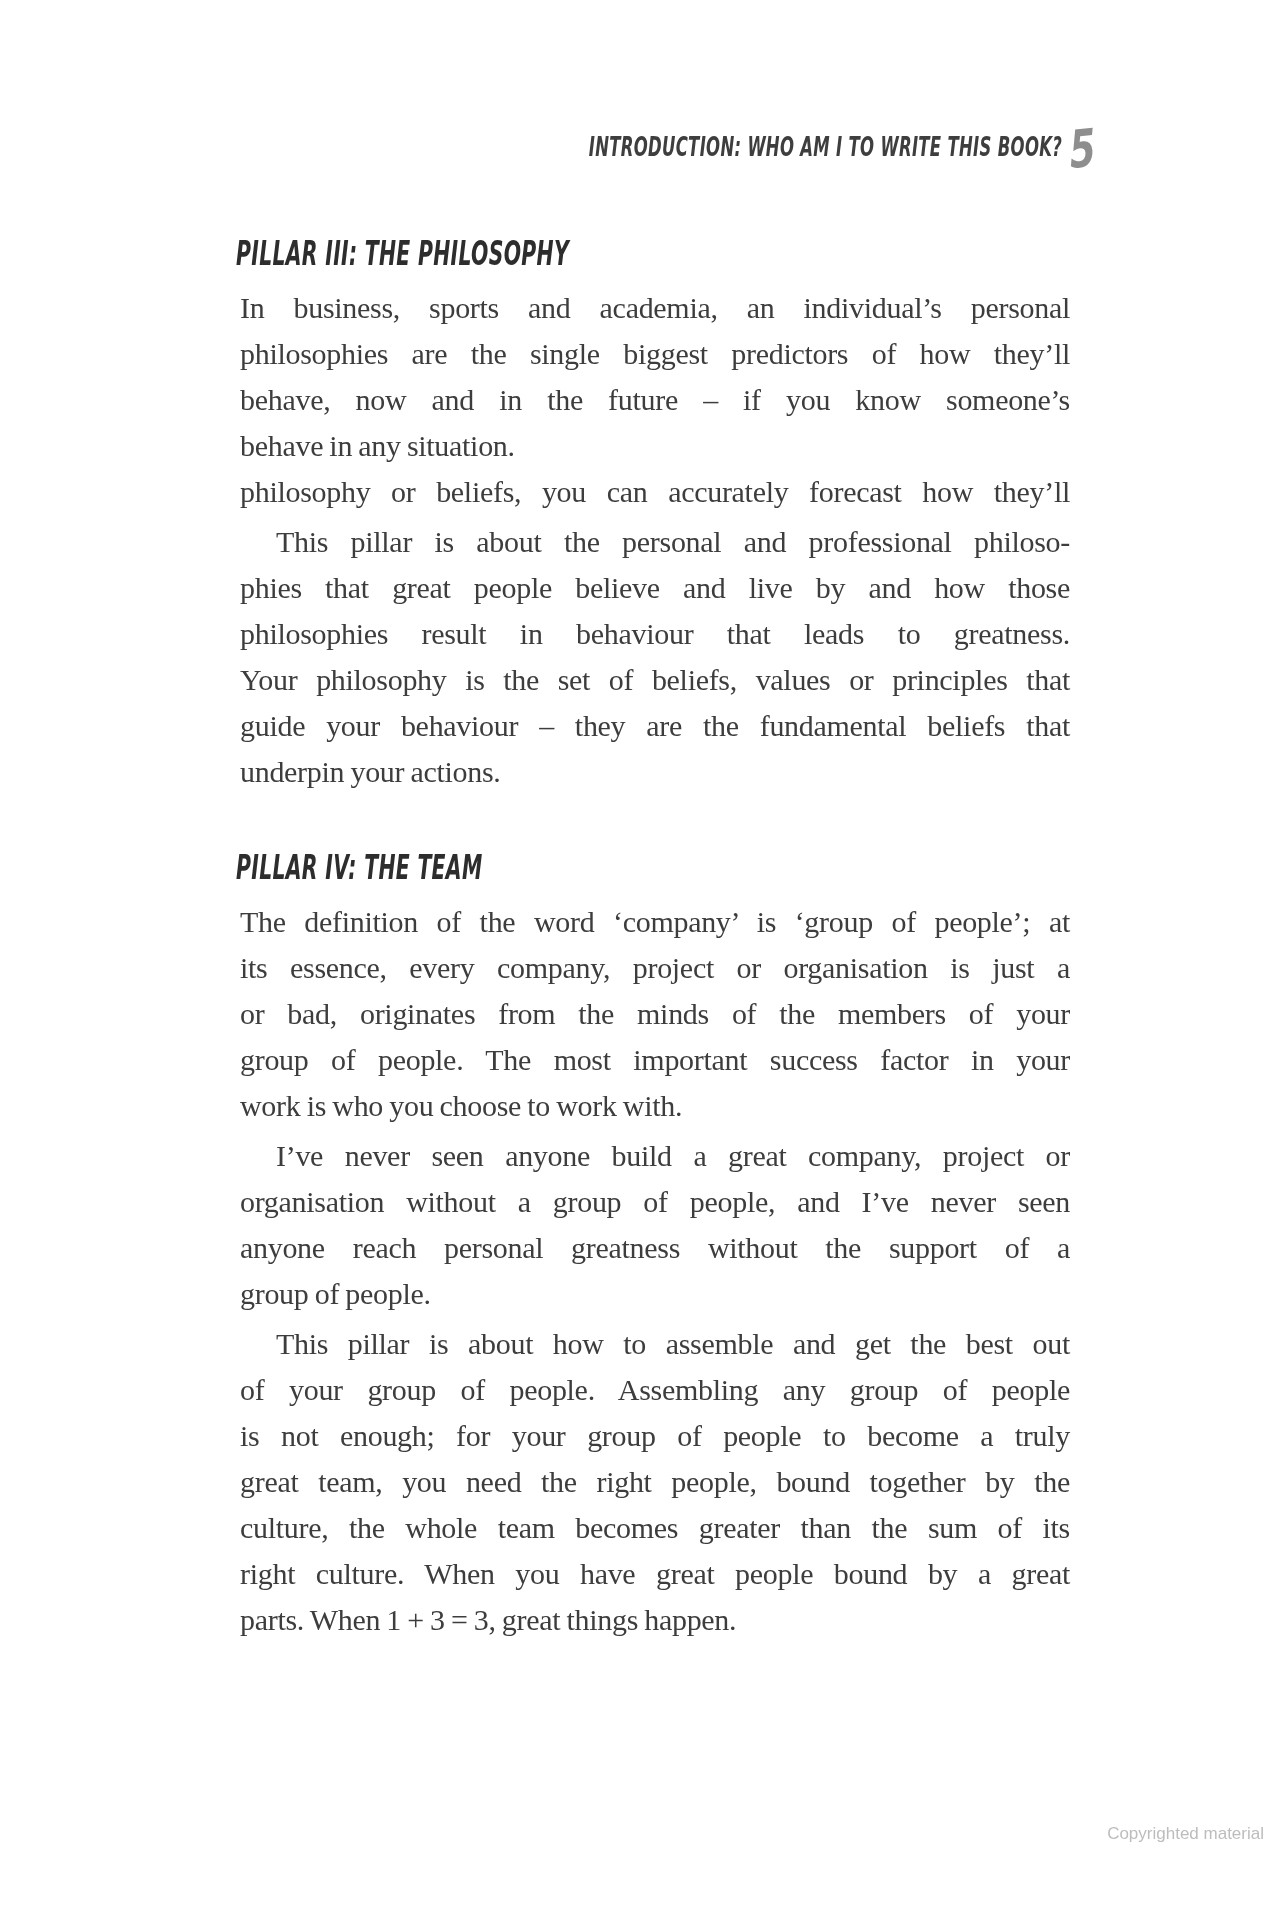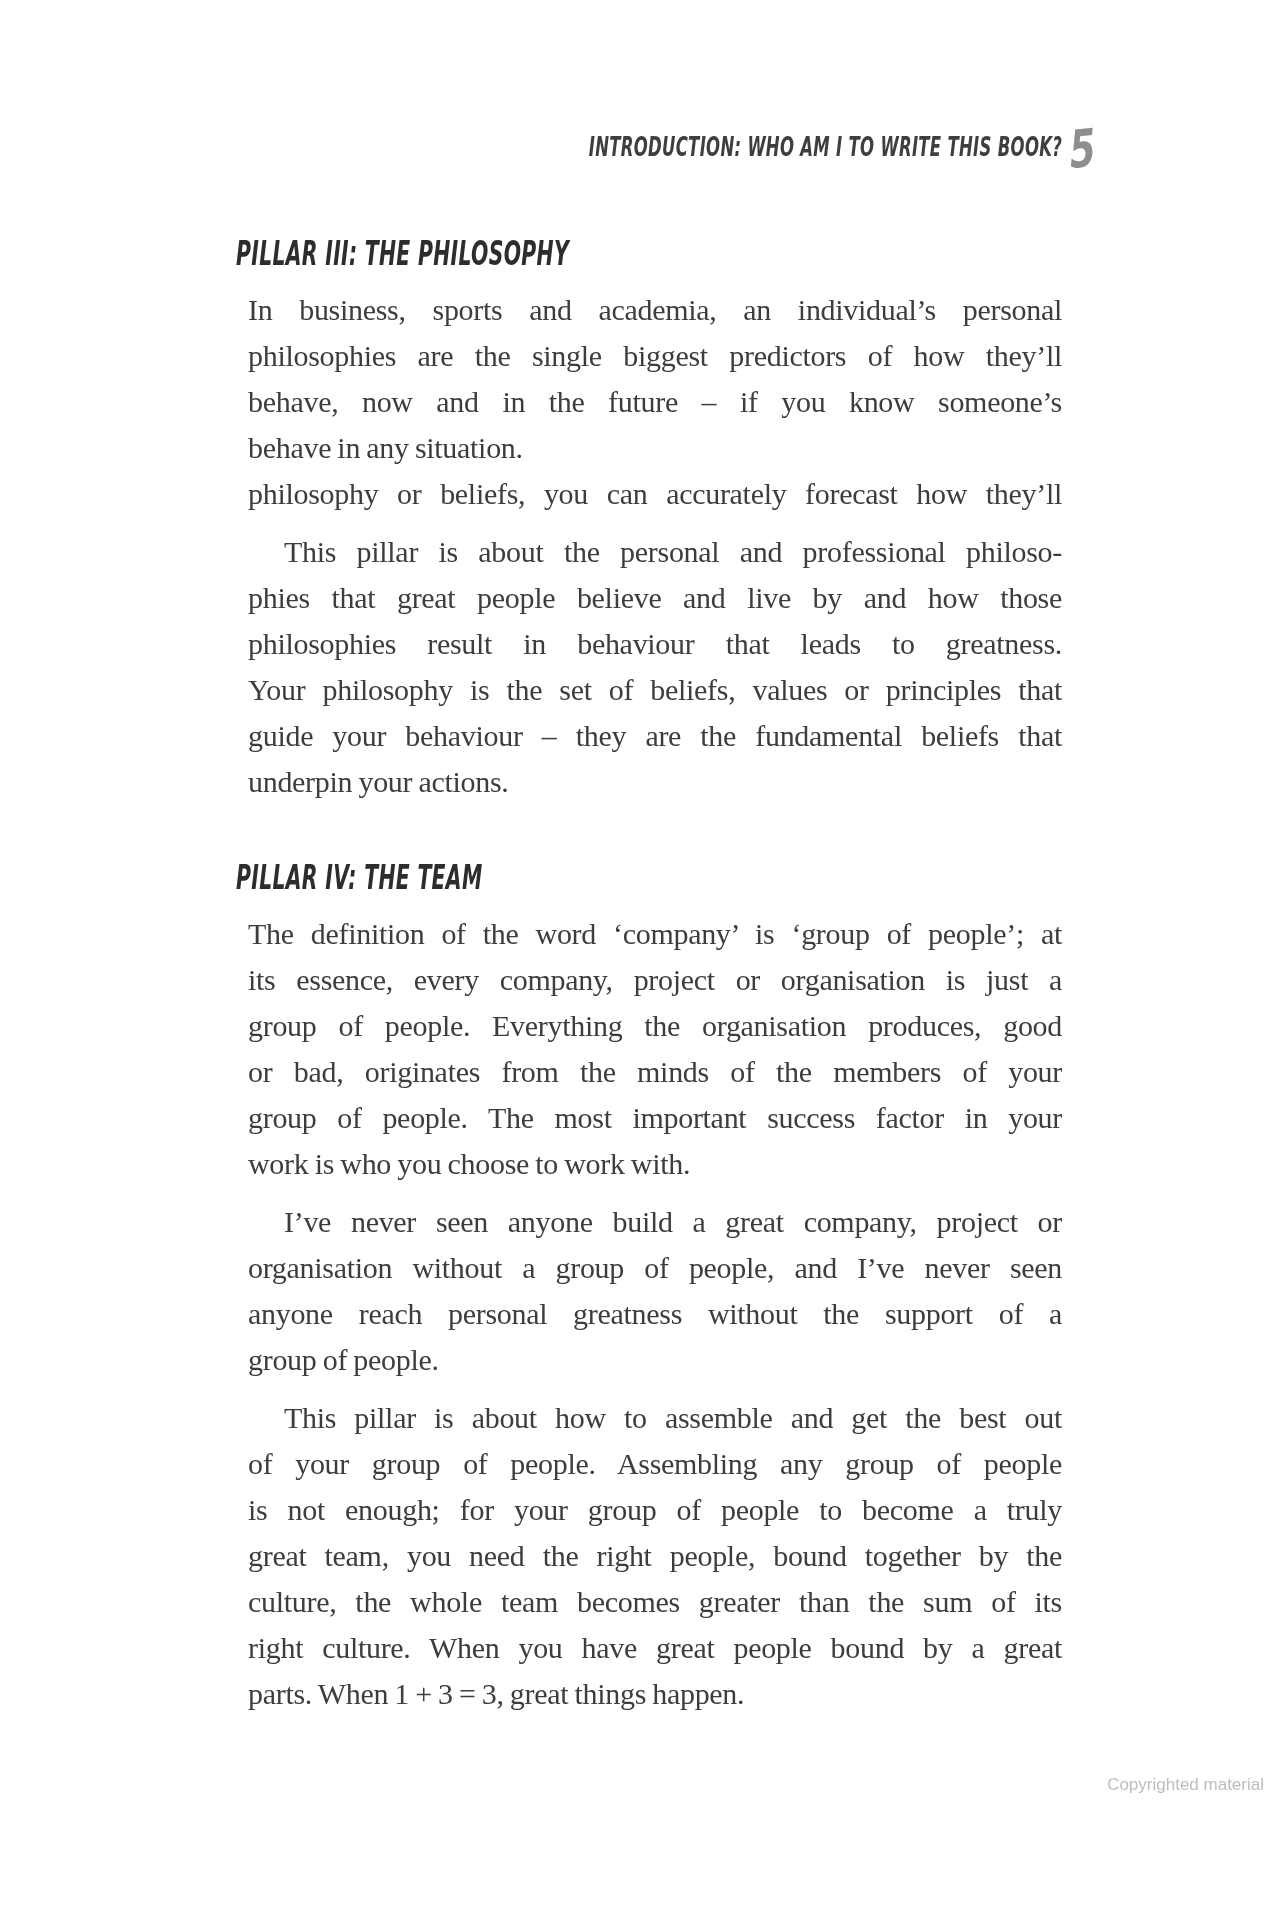--- a/index.html
+++ b/index.html
@@ -47,34 +47,34 @@
     font-size: 34px; line-height: 44px;
     letter-spacing: 0.5px;
     color: var(--heading-ink, #2d2d2d);
     transform: scaleX(0.60);
     transform-origin: 0 50%;
     white-space: nowrap;
     margin: 0 0 10px 0;
   }
   .section-heading:not(:first-child) { margin-top: 50px; }
 
-  .para { margin: 12px; }
+  .para { margin: 4px; }
   .line {
     font-size: 30px;
     line-height: 46px; height: 46px;
     letter-spacing: -0.3px; word-spacing: -1px;
     text-align: justify;
     text-align-last: justify;
   }
   .line.last { text-align-last: left; }
   .para.indent .line:first-child { text-indent: 36px; }
 
   .copyright {
     position: absolute;
-    top: 1775px; right: 16px;
+    top: 1824px; right: 16px;
     font-family: "Liberation Sans", sans-serif;
     font-size: 17px;
     color: var(--copyright-ink, #bdbdbd);
   }
 </style>
 </head>
 <body>
 
 <div class="running-header">INTRODUCTION: WHO AM I TO WRITE THIS BOOK?</div>
 <div class="page-number">5</div>
@@ -93,21 +93,20 @@
       <div class="line">phies that great people believe and live by and how those</div>
       <div class="line">philosophies result in behaviour that leads to greatness.</div>
       <div class="line">Your philosophy is the set of beliefs, values or principles that</div>
       <div class="line">guide your behaviour – they are the fundamental beliefs that</div>
       <div class="line last">underpin your actions.</div>
     </div>
     <div class="section-heading">PILLAR IV: THE TEAM</div>
     <div class="para">
       <div class="line">The definition of the word ‘company’ is ‘group of people’; at</div>
       <div class="line">its essence, every company, project or organisation is just a</div>
-      <div class="line">group of people. Everything the organisation produces, good</div>
       <div class="line">or bad, originates from the minds of the members of your</div>
       <div class="line">group of people. The most important success factor in your</div>
       <div class="line last">work is who you choose to work with.</div>
     </div>
     <div class="para indent">
       <div class="line">I’ve never seen anyone build a great company, project or</div>
       <div class="line">organisation without a group of people, and I’ve never seen</div>
       <div class="line">anyone reach personal greatness without the support of a</div>
       <div class="line last">group of people.</div>
     </div>

